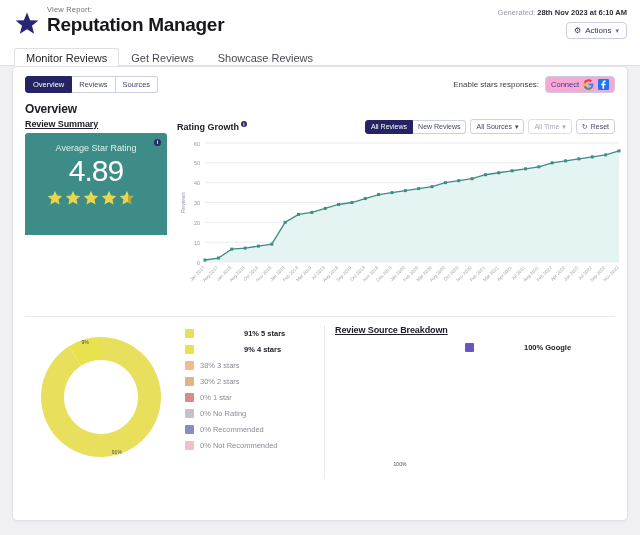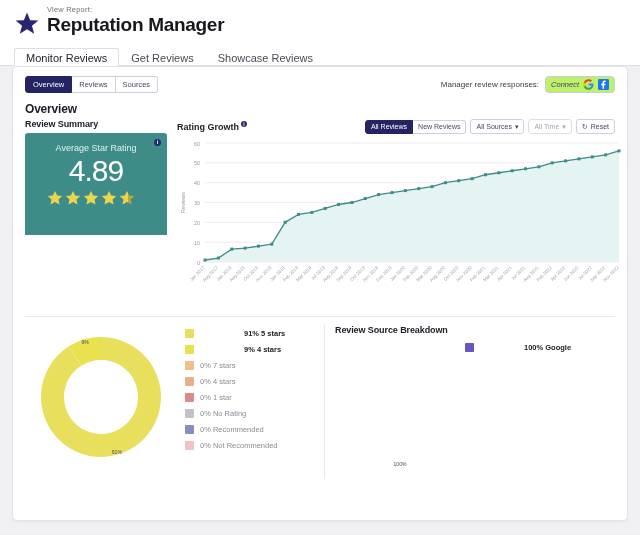--- a/index.html
+++ b/index.html
@@ -82,37 +82,37 @@
     color: #45456a; background: #fff; cursor: pointer;
   }
   .pill:first-child { border-radius: 3px 0 0 3px; }
   .pill:last-child { border-radius: 0 3px 3px 0; }
   .pill + .pill { border-left: none; }
   .pill.active { background: #242363; color: #fff; border-color: #242363; }
   .enable-wrap { display: flex; align-items: center; gap: 6px; }
   .enable-label { font-size: 8px; color: #3b3b46; }
   .connect-btn {
     display: inline-flex; align-items: center; gap: 4px;
-    border: 1px solid #c9cbe0; border-radius: 4px; background: #bef264;
-    padding: 2px 5px; cursor: pointer; font-style: italic;
+    border: 1px solid #c9cbe0; border-radius: 4px; background: #f9a8d4;
+    padding: 2px 5px; cursor: pointer;
   }
   .connect-txt { font-size: 7.5px; color: #3b3b8a; }
   .gicon, .fbicon { width: 11px; height: 11px; display: block; }
 
   .overview-h {
     font-size: 12px; font-weight: 700; color: #1d1d26;
     padding: 9px 12px 3px 12px; letter-spacing: -.2px;
   }
 
   
   .top-sec { display: flex; padding: 0 12px; gap: 10px; }
   .summary-col { width: 142px; flex: none; }
   .sec-title {
     font-size: 9px; font-weight: 700; color: #20202a;
-    padding-bottom: 4px; letter-spacing: -.1px;
+    padding-bottom: 4px; letter-spacing: -.1px; text-decoration: underline;
   }
   .avg-box {
     background: #3e8c88; border-radius: 3px 3px 0 0;
     padding: 10px 8px 26px 8px; text-align: center; position: relative;
   }
   .info-dot {
     position: absolute; right: 6px; top: 6px;
     width: 7px; height: 7px; border-radius: 50%;
     background: #2a2a6a; color: #fff; font-size: 5.5px;
     line-height: 7px; text-align: center; font-weight: 700; cursor: pointer;
@@ -182,38 +182,49 @@
   <div class="header">
     <div class="brand">
       <svg class="star-logo" viewBox="0 0 24 24">
         <path d="M12 1.4l2.9 7.1 7.6.3-5.9 4.8 2 7.4-6.6-4.2-6.6 4.2 2-7.4L1.5 8.8l7.6-.3z" fill="#282672"></path>
       </svg>
       <div class="brand-text">
         <span class="view-report">View Report:</span>
         <div class="app-title">Reputation Manager</div>
       </div>
     </div>
+    <div class="hdr-right">
+      <div class="generated">
+        <span>Generated:</span>
+        <b>28th Nov 2023 at 6:10 AM</b>
+      </div>
+      <button class="actions-btn">
+        <span class="gear">⚙</span>
+        <span>Actions</span>
+        <span class="caret">▾</span>
+      </button>
+    </div>
   </div>
 
   <div class="tabbar">
     <div class="tab active">Monitor Reviews</div>
     <div class="tab">Get Reviews</div>
     <div class="tab">Showcase Reviews</div>
   </div>
 
   <div class="card">
 
     <div class="subrow">
       <div class="pillgroup">
         <div class="pill active">Overview</div>
         <div class="pill">Reviews</div>
         <div class="pill">Sources</div>
       </div>
       <div class="enable-wrap">
-        <span class="enable-label">Manager review responses:</span>
+        <span class="enable-label">Enable stars responses:</span>
         <button class="connect-btn">
           <span class="connect-txt">Connect</span>
           <svg class="gicon" viewBox="0 0 24 24">
             <path fill="#4285F4" d="M23 12.2c0-.8-.07-1.6-.2-2.3H12v4.4h6.2a5.3 5.3 0 0 1-2.3 3.5v2.9h3.7c2.2-2 3.4-5 3.4-8.5z"></path>
             <path fill="#34A853" d="M12 23.5c3.1 0 5.7-1 7.6-2.8l-3.7-2.9c-1 .7-2.3 1.1-3.9 1.1-3 0-5.5-2-6.4-4.7H1.8v3C3.7 21 7.6 23.5 12 23.5z"></path>
             <path fill="#FBBC05" d="M5.6 14.2a6.9 6.9 0 0 1 0-4.4v-3H1.8a11.5 11.5 0 0 0 0 10.4z"></path>
             <path fill="#EA4335" d="M12 4.8c1.7 0 3.2.6 4.4 1.7l3.3-3.3C17.7 1.3 15.1.3 12 .3 7.6.3 3.7 2.8 1.8 6.8l3.8 3c.9-2.7 3.4-5 6.4-5z"></path>
           </svg>
           <svg class="fbicon" viewBox="0 0 24 24">
             <rect width="24" height="24" rx="3" fill="#1877F2"></rect>
@@ -380,25 +391,25 @@
               <div class="legend-item on">
                 <span class="swatch" style="background: rgb(232, 224, 92);"></span>
                 <span class="legend-txt">91% 5 stars</span>
               </div>
               <div class="legend-item on">
                 <span class="swatch" style="background: rgb(233, 226, 78);"></span>
                 <span class="legend-txt">9% 4 stars</span>
               </div>
               <div class="legend-item">
                 <span class="swatch" style="background: rgb(241, 189, 141);"></span>
-                <span class="legend-txt">0% 7 stars</span>
+                <span class="legend-txt">38% 3 stars</span>
               </div>
               <div class="legend-item">
                 <span class="swatch" style="background: rgb(227, 178, 135);"></span>
-                <span class="legend-txt">0% 4 stars</span>
+                <span class="legend-txt">30% 2 stars</span>
               </div>
               <div class="legend-item">
                 <span class="swatch" style="background: rgb(217, 139, 139);"></span>
                 <span class="legend-txt">0% 1 star</span>
               </div>
               <div class="legend-item">
                 <span class="swatch" style="background: rgb(195, 195, 198);"></span>
                 <span class="legend-txt">0% No Rating</span>
               </div>
               <div class="legend-item">

